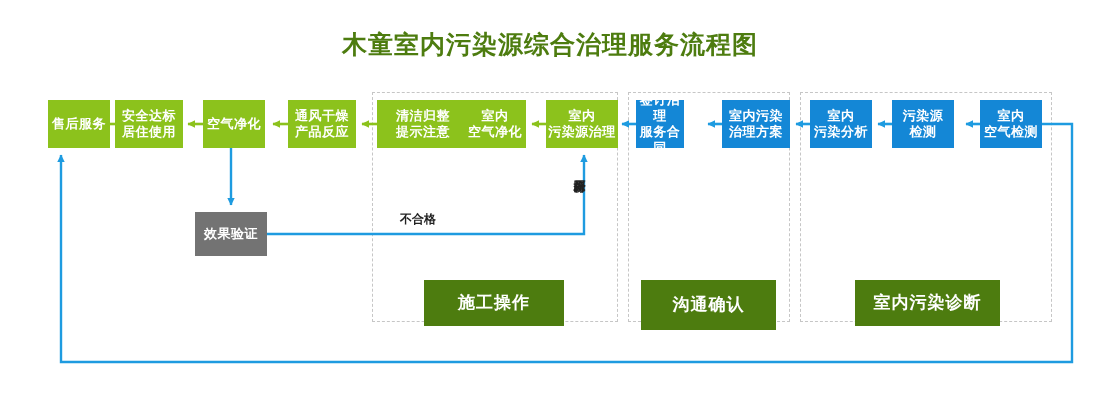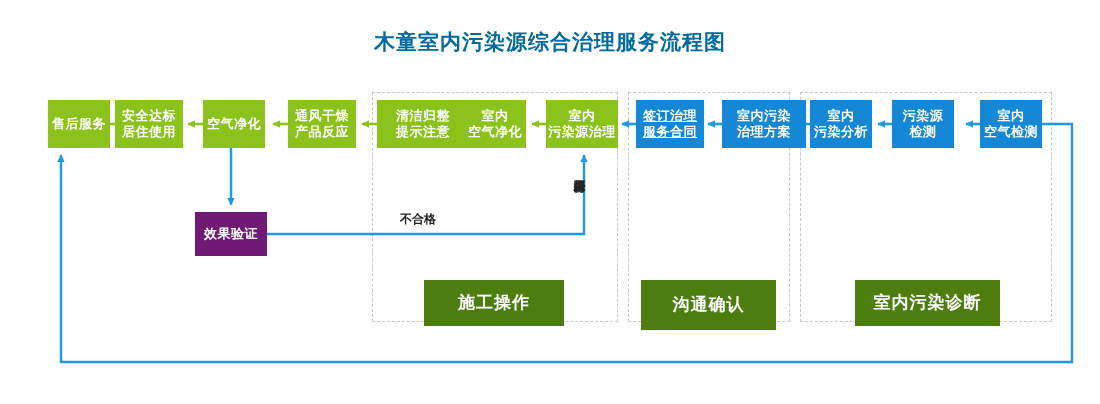--- a/index.html
+++ b/index.html
@@ -16,23 +16,23 @@
     height: 404px;
     background: #ffffff;
     overflow: hidden;
   }
   #title {
     position: absolute;
     left: 0;
     top: 28px;
     width: 1100px;
     text-align: center;
-    font-size: 21px;
+    font-size: 25px;
     font-weight: bold;
-    color: #0369a1;
+    color: #4d7c0f;
     letter-spacing: 1px;
   }
   svg#wires {
     position: absolute;
     left: 0;
     top: 0;
     width: 1100px;
     height: 404px;
     pointer-events: none;
   }
@@ -44,21 +44,21 @@
     justify-content: center;
     text-align: center;
     color: #ffffff;
     font-size: 13px;
     font-weight: bold;
     line-height: 1.25;
     letter-spacing: 0.5px;
   }
   .node.green  { background: #8CC21C; }
   .node.blue   { background: #1487D6; }
-  .node.orange { background: #701a75; }
+  .node.orange { background: #737373; }
   .node.bigorange {
     background: #4d7c0f;
     font-size: 17px;
     font-weight: bold;
     letter-spacing: 1px;
   }
   .grouprect {
     position: absolute;
     box-sizing: border-box;
     border: 1px dashed #c6c6c6;
@@ -146,24 +146,24 @@
       </div>
       <div class="node green" style="left: 377px; top: 100px; width: 92px; height: 48px;">
         <span>清洁归整<br>提示注意</span>
       </div>
       <div class="node green" style="left: 464px; top: 100px; width: 62px; height: 48px;">
         <span>室内<br>空气净化</span>
       </div>
       <div class="node green" style="left: 546px; top: 100px; width: 72px; height: 48px;">
         <span>室内<br>污染源治理</span>
       </div>
-      <div class="node blue" style="left: 636px; top: 100px; width: 68px; height: 48px; text-decoration: underline;">
+      <div class="node blue" style="left: 636px; top: 100px; width: 48px; height: 48px;">
         <span>签订治理<br>服务合同</span>
       </div>
-      <div class="node blue" style="left: 722px; top: 100px; width: 84px; height: 48px;">
+      <div class="node blue" style="left: 722px; top: 100px; width: 68px; height: 48px;">
         <span>室内污染<br>治理方案</span>
       </div>
       <div class="node blue" style="left: 810px; top: 100px; width: 62px; height: 48px;">
         <span>室内<br>污染分析</span>
       </div>
       <div class="node blue" style="left: 892px; top: 100px; width: 62px; height: 48px;">
         <span>污染源<br>检测</span>
       </div>
       <div class="node blue" style="left: 980px; top: 100px; width: 62px; height: 48px;">
         <span>室内<br>空气检测</span>

